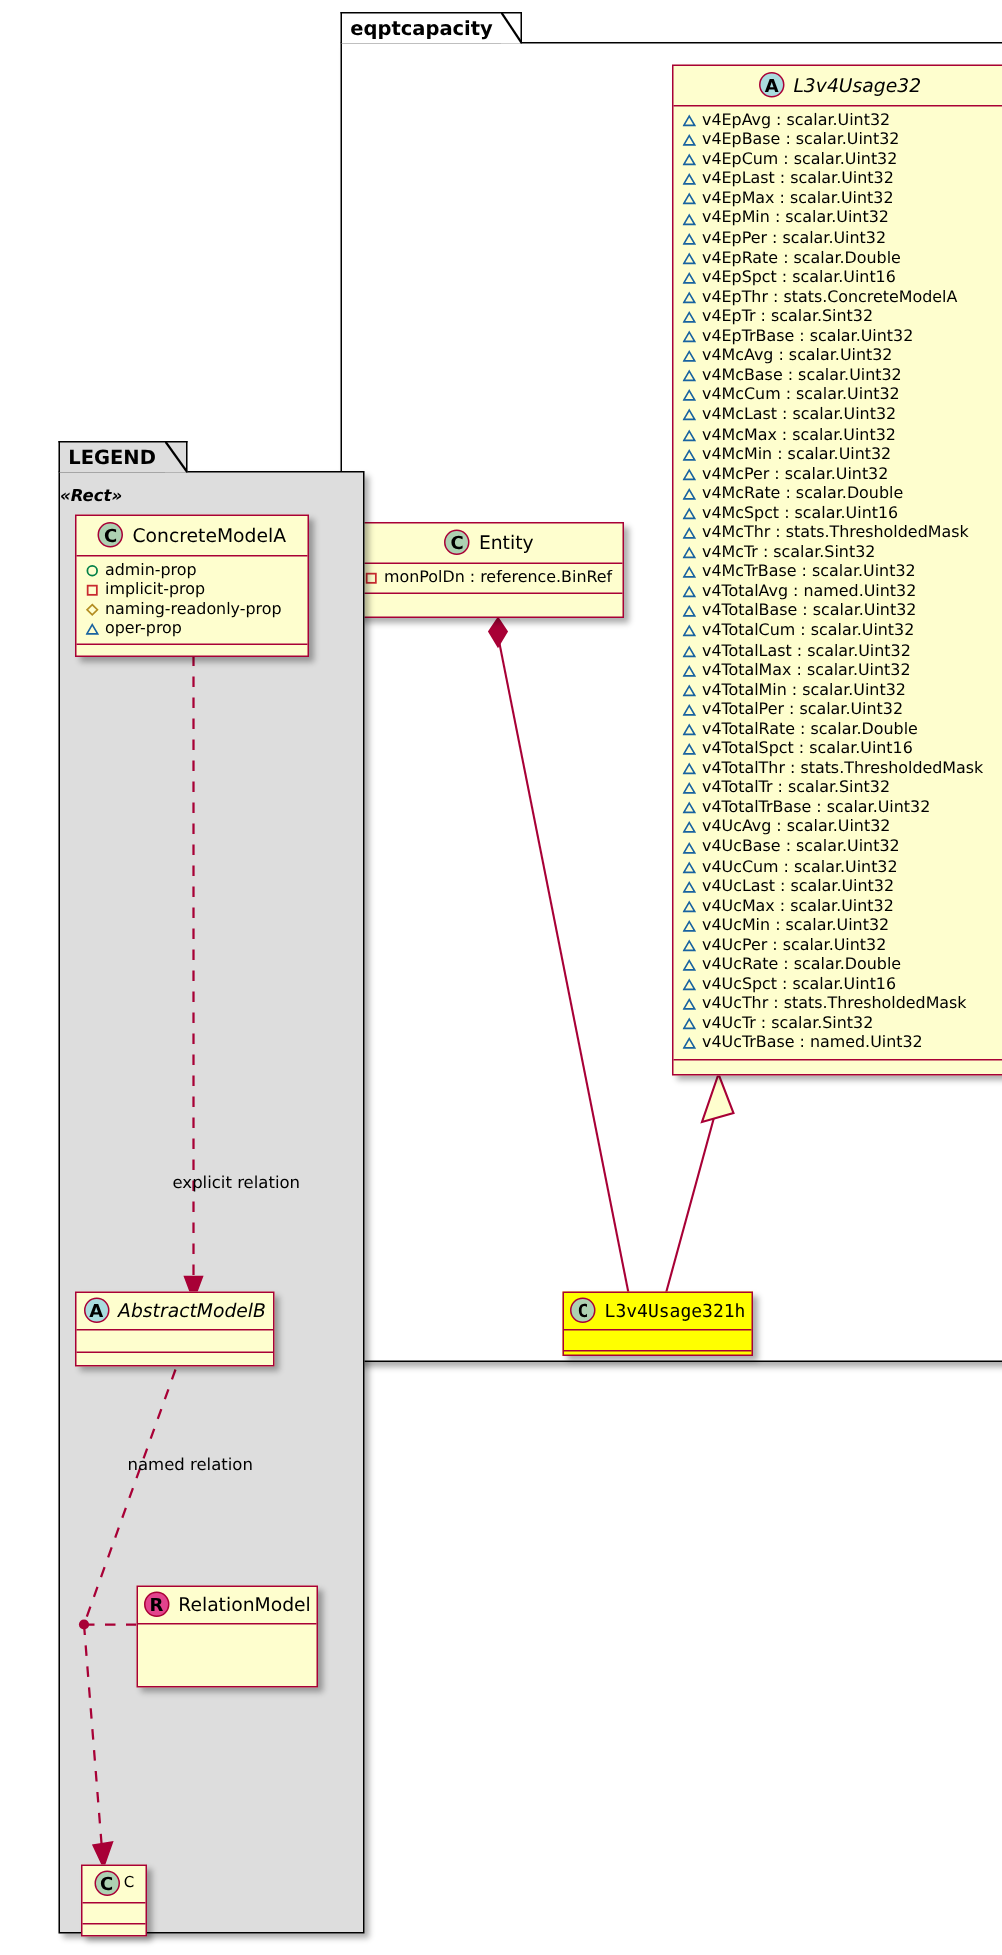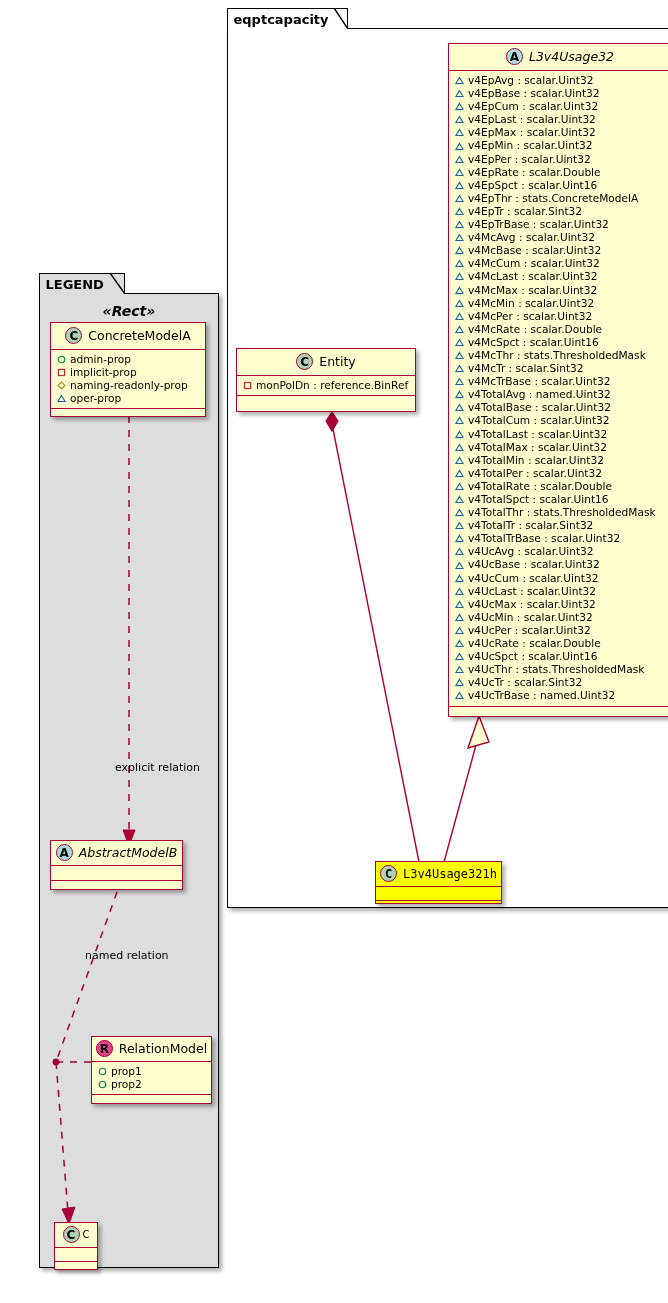--- a/index.html
+++ b/index.html
@@ -122,22 +122,21 @@
     display: flex;
     align-items: center;
     padding: 0 20px 0 6px;
     font-size: 13px;
     font-weight: bold;
     color: #000;
   }
   .stereotype {
     position: absolute;
     width: 100%;
-    text-align: center;
-    font-size: 14px;
+    font-size: 11px;
     font-style: italic;
     font-weight: bold;
     color: #000;
   }
 
   
   .hl { background: #FFFF00; }
   .hl .uml-title { color: #000; font-family: "DejaVu Sans Mono", "Liberation Mono", monospace; font-size: 12px; }
   .hl .uml-members { min-height: 7px; }
 
@@ -595,21 +594,21 @@
 
   <div class="uml-box hl" style="left:348px; top:861px; width:127px; height:43px;">
     <div class="uml-title" style="padding:3px 5px 4px 5px;">
       <span class="badge badge-C">C</span>
       <span>L3v4Usage321h</span>
     </div>
     <div class="uml-members" style="height:7px;"></div>
     <div class="uml-footer" style="height:7px;"></div>
   </div>
 
-  <div class="legend" style="left:12px; top:293px; width:180px; height:975px;">
+  <div class="legend" style="left:12px; top:314px; width:204px; height:975px;">
     <div class="legend-tab">
       <span>LEGEND</span>
       <svg width="15" height="21" style="position:absolute; right:-1px; top:-1px;">
         <polygon points="0,0 15,21 0,21" fill="#DDDDDD" stroke="none"></polygon>
         <line x1="0" y1="0" x2="15" y2="21" stroke="#000" stroke-width="1.5"></line>
       </svg>
     </div>
 
     <svg class="edges" style="width:180px;height:975px;">
 
@@ -674,38 +673,20 @@
       </div>
       <div class="uml-members" style="height:8px;"></div>
       <div class="uml-footer" style="height:8px;"></div>
     </div>
 
     <div class="uml-box" style="left:51px; top:742px; width:121px; height:68px;">
       <div class="uml-title" style="padding:3px 6px 4px 6px;">
         <span class="badge badge-R">R</span>
         <span>RelationModel</span>
       </div>
-      <div class="uml-members" id="legend-relation-props">
-          <div class="member">
-            <span>
-              <svg class="glyph" viewBox="0 0 10 10">
-                <circle cx="5" cy="5" r="3.6" fill="none" stroke="#038048" stroke-width="1.3"></circle>
-              </svg>
-            </span>
-            <span>prop1</span>
-          </div>
-          <div class="member">
-            <span>
-              <svg class="glyph" viewBox="0 0 10 10">
-                <circle cx="5" cy="5" r="3.6" fill="none" stroke="#038048" stroke-width="1.3"></circle>
-              </svg>
-            </span>
-            <span>prop2</span>
-          </div>
-        </div>
       <div class="uml-footer" style="height:7px;"></div>
     </div>
 
     <div class="uml-box" style="left:14px; top:928px; width:44px; height:48px;">
       <div class="uml-title" style="padding:3px 4px 4px 4px; gap:3px;">
         <span class="badge badge-C">C</span>
         <span style="font-size:10px;">C</span>
       </div>
       <div class="uml-members" style="height:7px;"></div>
       <div class="uml-footer" style="height:7px;"></div>

